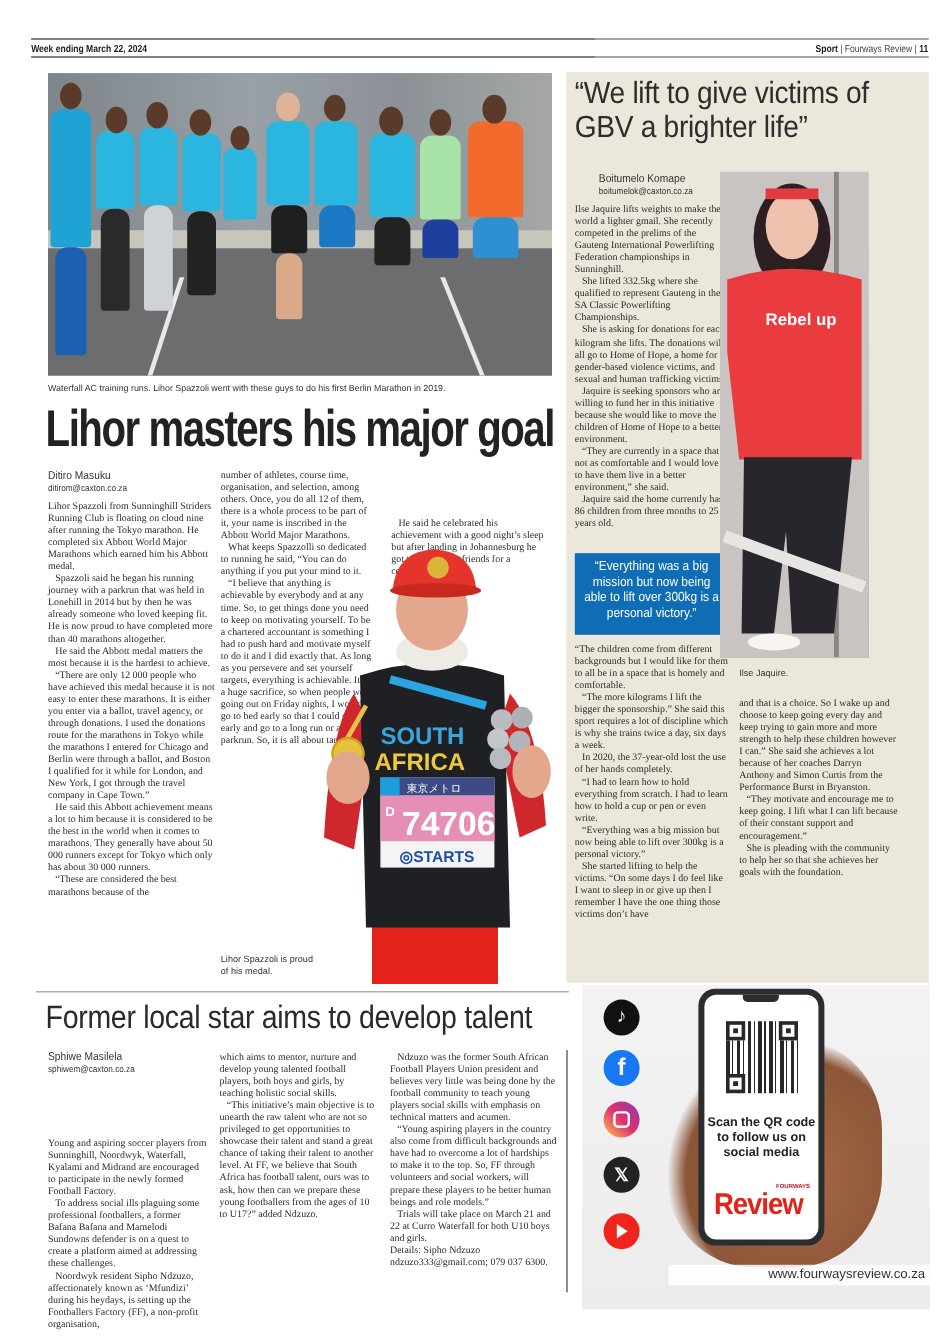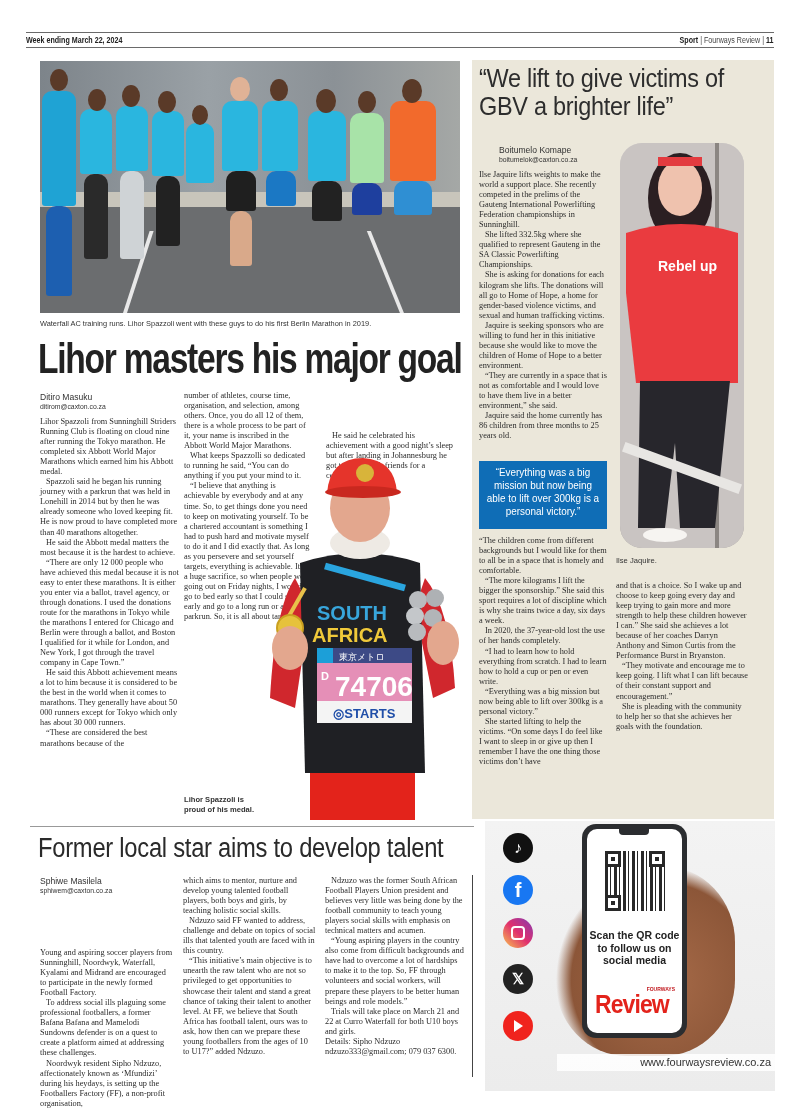--- a/index.html
+++ b/index.html
@@ -51,42 +51,41 @@
   .a1-byline { position: absolute; left: 40px; top: 391px; }
   .a1-c1 { left: 40px; top: 417px; width: 140px; }
   .a1-c2 { left: 184px; top: 391px; width: 128px; }
   .a1-c3 { left: 326px; top: 391px; width: 132px; margin-top: 40px; }
 
   .runner-photo {
     position: absolute; left: 255px; top: 448px; width: 210px; height: 372px;
   }
   .runner-caption {
     position: absolute; left: 184px; top: 795px; width: 80px;
-    font-family: "Liberation Sans", sans-serif; font-size: 7.6px; line-height: 10px; color: #333; font-weight: bold;
+    font-family: "Liberation Sans", sans-serif; font-size: 7.6px; line-height: 10px; color: #333;
   }
 
   
   .gbv-box {
     position: absolute; left: 472px; top: 60px; width: 302px; height: 759px;
     background: #ebe7da;
   }
   .gbv-headline {
     position: absolute; left: 479px; top: 64px; width: 300px;
     font-family: "Liberation Sans", sans-serif; font-size: 25.5px; line-height: 28px;
     color: #2d2d2d; letter-spacing: -0.3px; transform: scaleX(0.92); transform-origin: left top;
   }
   .gbv-byline { position: absolute; left: 479px; top: 144px; margin-left: 20px; }
   .b1-c1 { left: 479px; top: 170px; width: 128px; }
   .b1-c2 { left: 479px; top: 536px; width: 128px; }
   .b1-c3 { left: 616px; top: 581px; width: 128px; }
   .gbv-photo {
-    position: absolute; left: 620px; top: 143px; width: 124px; height: 405px;
+    position: absolute; left: 600px; top: 143px; width: 124px; height: 405px;
     background: linear-gradient(180deg,#d7d2cf 0%,#bdb8b4 50%,#a7a39f 100%);
     overflow: hidden;
-    border-radius: 22px;
   }
   .gbv-caption {
     position: absolute; left: 616px; top: 556px; font-family: "Liberation Sans", sans-serif; font-size: 7.6px; color: #333;
   }
   .pullquote {
     position: absolute; left: 479px; top: 461px; width: 128px; height: 68px;
     background: #0f6db6; color: #ffffff; text-align: center;
     font-family: "Liberation Sans", sans-serif; font-size: 11px; line-height: 13px;
     padding-top: 5px; transform-origin: center;
   }
@@ -263,21 +262,21 @@
 <div class="runner-caption">Lihor Spazzoli is proud of his medal.</div>
 
 <div class="gbv-box"></div>
 <div class="gbv-headline">“We lift to give victims of GBV a brighter life”</div>
 <div class="gbv-byline">
   <div class="byline-name">Boitumelo Komape</div>
   <div class="byline-email">boitumelok@caxton.co.za</div>
 </div>
 
 <div class="col b1-c1">
-  <p class="noindent">Ilse Jaquire lifts weights to make the world a support place. She recently competed in the prelims of the Gauteng International Powerlifting Federation championships in Sunninghill.</p>
+  <p class="noindent">Ilse Jaquire lifts weights to make the world a lighter gmail. She recently competed in the prelims of the Gauteng International Powerlifting Federation championships in Sunninghill.</p>
   <p>She lifted 332.5kg where she qualified to represent Gauteng in the SA Classic Powerlifting Championships.</p>
   <p>She is asking for donations for each kilogram she lifts. The donations will all go to Home of Hope, a home for gender-based violence victims, and sexual and human trafficking victims.</p>
   <p>Jaquire is seeking sponsors who are willing to fund her in this initiative because she would like to move the children of Home of Hope to a better environment.</p>
   <p>“They are currently in a space that is not as comfortable and I would love to have them live in a better environment,” she said.</p>
   <p>Jaquire said the home currently has 86 children from three months to 25 years old.</p>
 </div>
 
 <div class="pullquote">
   <span>“Everything was a big mission but now being able to lift over 300kg is a personal victory.”</span>
 </div>
@@ -325,21 +324,20 @@
   <div class="byline-email">sphiwem@caxton.co.za</div>
 </div>
 
 <div class="col c-c1">
   <p class="noindent">Young and aspiring soccer players from Sunninghill, Noordwyk, Waterfall, Kyalami and Midrand are encouraged to participate in the newly formed Football Factory.</p>
   <p>To address social ills plaguing some professional footballers, a former Bafana Bafana and Mamelodi Sundowns defender is on a quest to create a platform aimed at addressing these challenges.</p>
   <p>Noordwyk resident Sipho Ndzuzo, affectionately known as ‘Mfundizi’ during his heydays, is setting up the Footballers Factory (FF), a non-profit organisation,</p>
 </div>
 <div class="col c-c2">
   <p class="noindent">which aims to mentor, nurture and develop young talented football players, both boys and girls, by teaching holistic social skills.</p>
-  <p>Ndzuzo said FF wanted to address, challenge and debate on topics of social ills that talented youth are faced with in this country.</p>
   <p>“This initiative’s main objective is to unearth the raw talent who are not so privileged to get opportunities to showcase their talent and stand a great chance of taking their talent to another level. At FF, we believe that South Africa has football talent, ours was to ask, how then can we prepare these young footballers from the ages of 10 to U17?” added Ndzuzo.</p>
 </div>
 <div class="col c-c3">
   <p>Ndzuzo was the former South African Football Players Union president and believes very little was being done by the football community to teach young players social skills with emphasis on technical matters and acumen.</p>
   <p>“Young aspiring players in the country also come from difficult backgrounds and have had to overcome a lot of hardships to make it to the top. So, FF through volunteers and social workers, will prepare these players to be better human beings and role models.”</p>
   <p>Trials will take place on March 21 and 22 at Curro Waterfall for both U10 boys and girls.</p>
   <p class="noindent">Details: Sipho Ndzuzo ndzuzo333@gmail.com; 079 037 6300.</p>
 </div>
 <div class="vrule"></div>
 

